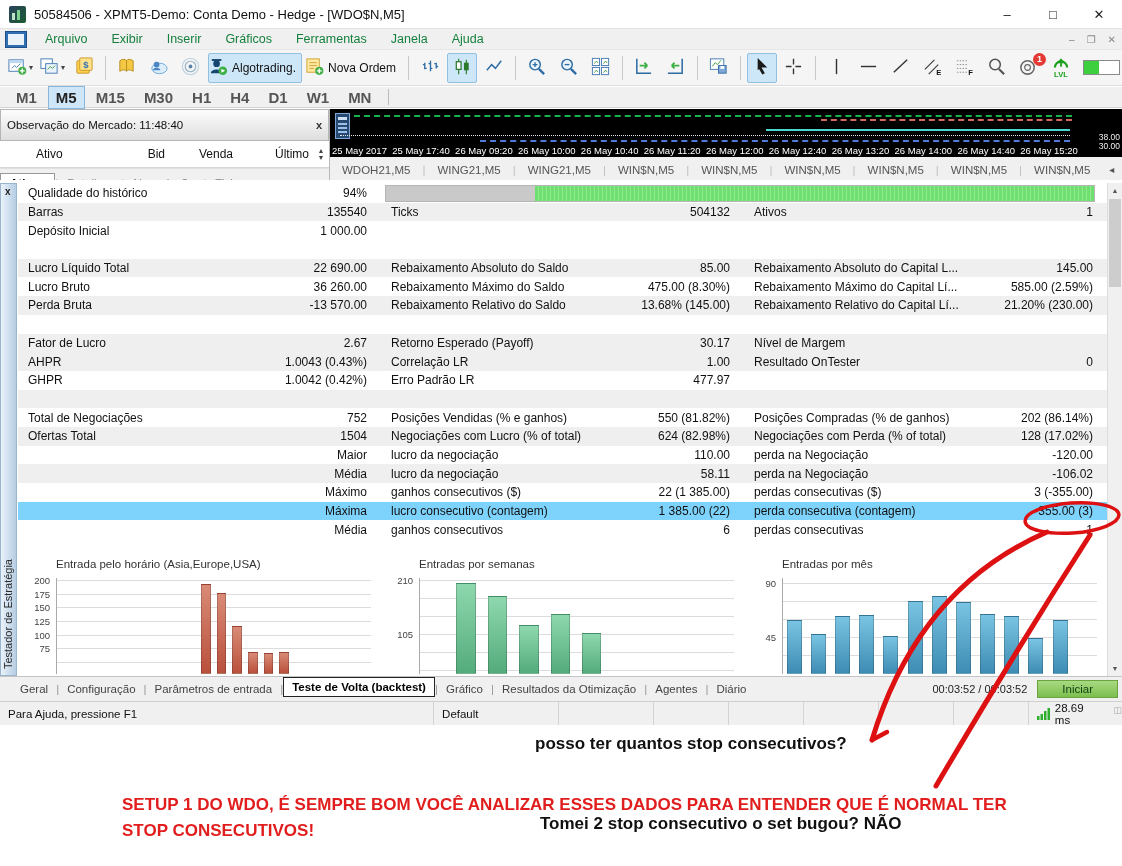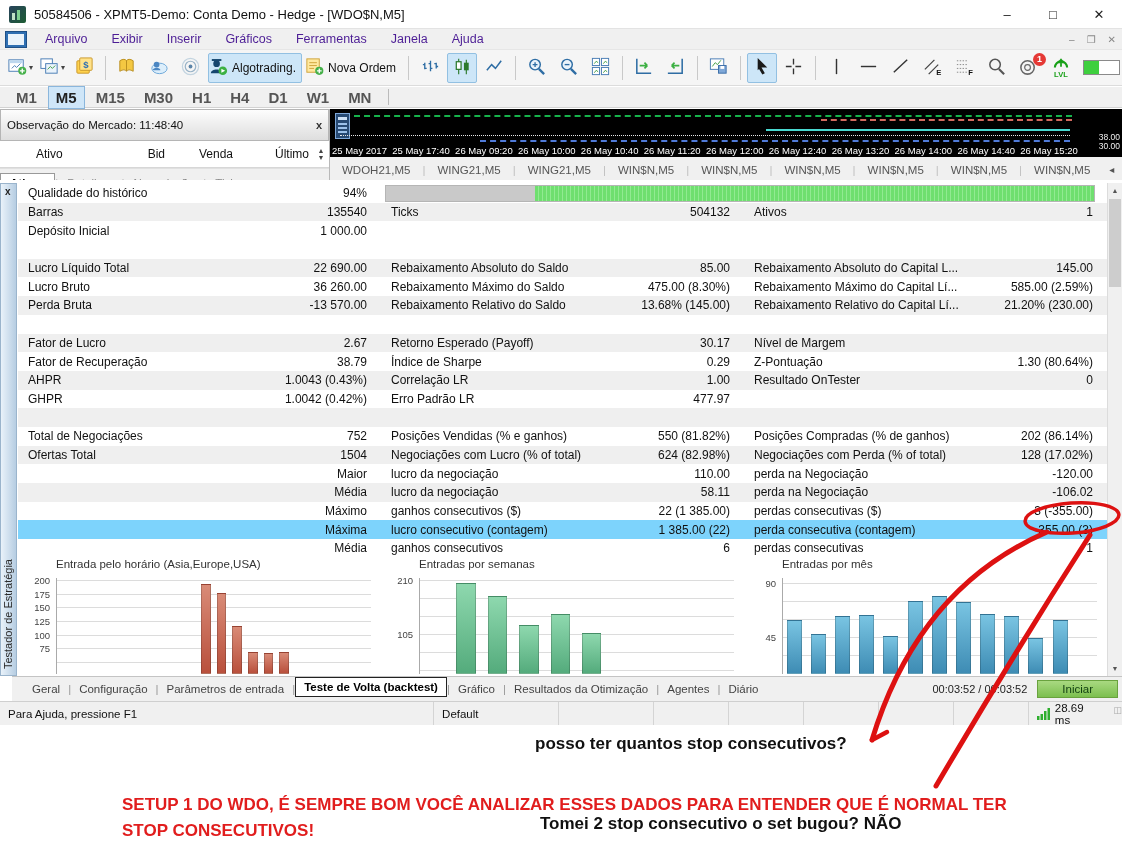--- a/index.html
+++ b/index.html
@@ -13,21 +13,21 @@
             background:linear-gradient(135deg,#28425c 0%,#1d5c33 100%);position:relative}
   .app-icon:before{content:"";position:absolute;left:3px;top:7px;width:3px;height:7px;background:#bfe3c6}
   .app-icon:after{content:"";position:absolute;left:8px;top:4px;width:3px;height:10px;background:#7fd190}
   .win-controls{margin-left:auto;display:flex;height:28px}
   .wc{width:46px;height:28px;display:flex;align-items:center;justify-content:center;font-size:13px;color:#222}
   
   .menubar{left:0;top:29px;width:1122px;height:20px;background:#f0f0f0;display:flex;align-items:center;
            font-size:12.5px;border-bottom:1px solid #e6e6e6}
   .mt-icon{width:20px;height:15px;margin:0 6px 0 5px;background:#2f6fb2;border:1px solid #1d4f86;position:relative}
   .mt-icon:before{content:"";position:absolute;left:2px;top:2px;right:2px;bottom:2px;background:#eaf3fb}
-  .mitem{padding:2px 12px;color:#4c1d95}
+  .mitem{padding:2px 12px;color:#15803d}
   .mini-ctrl{margin-left:auto;display:flex;align-items:center;color:#888;font-size:10px}
   .mini-ctrl span{padding:0 6px}
   
   .toolbar{left:0;top:50px;width:1122px;height:36px;background:#f5f5f5;border-bottom:1px solid #dcdcdc;
            display:flex;align-items:center;padding-left:4px;box-sizing:border-box}
   .tbtn{height:28px;min-width:28px;display:flex;align-items:center;justify-content:center;margin:0 1px;
         border:1px solid transparent;border-radius:2px;position:relative;font-size:12px}
   .tbtn svg{width:21px;height:21px}
   .tbtn.active{background:#cde6f8;border:1px solid #92c0e2}
   .tbtn .lbl{padding:0 6px 0 3px;white-space:nowrap}
@@ -97,21 +97,21 @@
   .vsb .thumb{position:absolute;left:1px;right:1px;top:16px;height:88px;background:#cdcdcd}
   
   .charts{position:absolute;left:18px;right:15px;top:378px;height:116px;display:flex}
   .chart{flex:1;position:relative}
   .ctitle{position:absolute;left:38px;top:0;font-size:11.5px;color:#333;white-space:nowrap}
   .plot{position:absolute;left:38px;right:10px;bottom:0;height:96px;border-left:1px solid #aaa}
   .gl{position:absolute;left:0;right:0;height:1px;background:#dcdcdc}
   .bar{position:absolute;bottom:0;border:1px solid rgba(0,0,0,.18);box-sizing:border-box}
   .ytick{position:absolute;width:32px;text-align:right;font-size:9.5px;color:#444}
   
-  .ttabs{position:absolute;left:12px;right:0;bottom:0;height:25px;background:#f0f0f0;border-top:1px solid #c4c4c4;
+  .ttabs{position:absolute;left:0;right:0;bottom:0;height:25px;background:#f0f0f0;border-top:1px solid #c4c4c4;
          display:flex;align-items:center;font-size:11.5px;color:#444;padding-left:12px;box-sizing:border-box}
   .ttab{padding:4px 8px;white-space:nowrap}
   .ttab.active{background:#fff;border:1px solid #222;font-weight:bold;color:#000;padding:3px 8px;margin-top:-4px}
   .ttab-sep{color:#999}
   .timer{margin-left:auto;font-size:11px;color:#222;white-space:nowrap}
   .startbtn{margin:0 4px 0 10px;background:linear-gradient(#a9d981,#7cbf4f);border:1px solid #69a23e;
             padding:2px 24px;font-size:11.5px;color:#103e10}
   
   .statusbar{left:0;top:701px;width:1122px;height:24px;background:#f0f0f0;border-top:1px solid #cfcfcf;
              display:flex;align-items:center;font-size:11.5px;box-sizing:border-box}
@@ -565,34 +565,20 @@
         </div>
         <div class="scell">
           <span class="slbl">Retorno Esperado (Payoff)</span>
           <span class="sval">30.17</span>
         </div>
         <div class="scell">
           <span class="slbl">Nível de Margem</span>
           <span class="sval"></span>
         </div>
       </div>
-      <div class="srow" style="background: rgb(255, 255, 255);">
-        <div class="scell">
-          <span class="slbl">Fator de Recuperação</span>
-          <span class="sval">38.79</span>
-        </div>
-        <div class="scell">
-          <span class="slbl">Índice de Sharpe</span>
-          <span class="sval">0.29</span>
-        </div>
-        <div class="scell">
-          <span class="slbl">Z-Pontuação</span>
-          <span class="sval">1.30 (80.64%)</span>
-        </div>
-      </div>
       <div class="srow" style="background: rgb(239, 239, 239);">
         <div class="scell">
           <span class="slbl">AHPR</span>
           <span class="sval">1.0043 (0.43%)</span>
         </div>
         <div class="scell">
           <span class="slbl">Correlação LR</span>
           <span class="sval">1.00</span>
         </div>
         <div class="scell">

